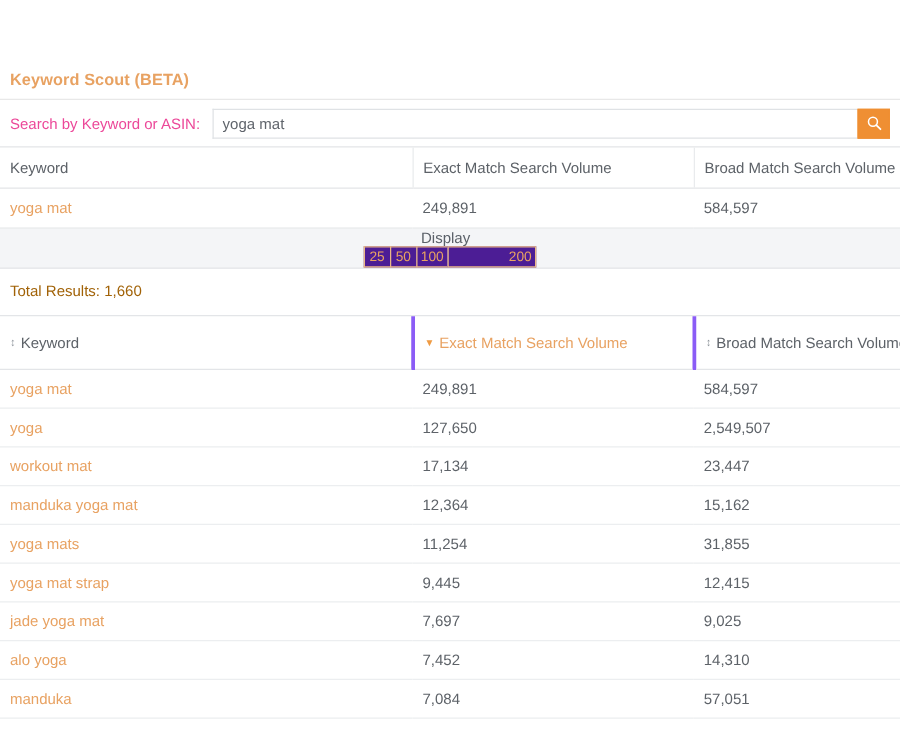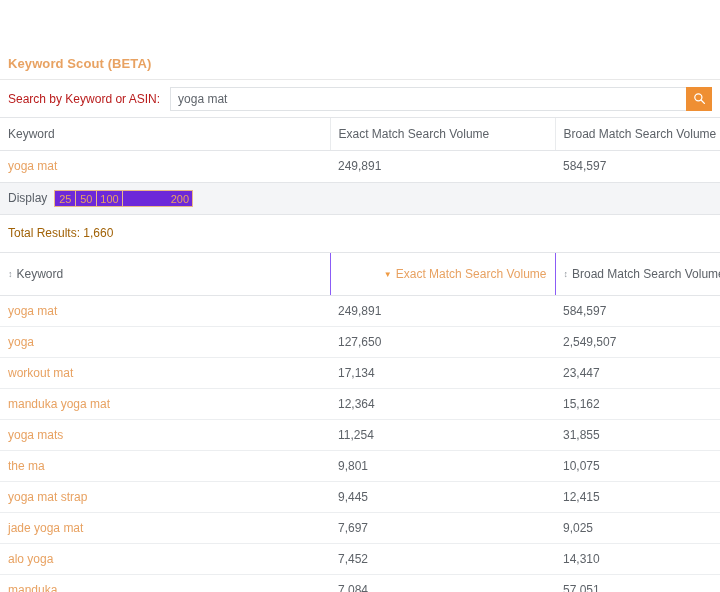--- a/index.html
+++ b/index.html
@@ -38,21 +38,21 @@
   .search-row {
     height: 38px;
     display: flex;
     align-items: center;
     padding: 0 8px;
     box-sizing: border-box;
     border-bottom: 1px solid #e3e5e8;
   }
   .search-label {
     font-size: 12px;
-    color: #b91c1c;
+    color: #ec4899;
     white-space: nowrap;
     margin-right: 10px;
   }
   .search-field-wrap {
     flex: 1;
     display: flex;
     align-items: stretch;
     height: 24px;
   }
   .search-input {
@@ -119,35 +119,36 @@
 
   
   .display-bar {
     height: 32px;
     background: #f4f5f7;
     border-bottom: 1px solid #e3e5e8;
     display: flex;
     align-items: center;
     padding: 0 8px;
     box-sizing: border-box;
+    flex-direction: column;
   }
   .display-label {
     font-size: 12px;
     color: #5a6068;
     margin-right: 7px;
   }
   .btn-group { display: flex; }
   .page-size-btn {
     min-width: 21px;
     height: 17px;
     line-height: 16px;
     text-align: center;
     font-size: 11px;
     color: #e8a262;
-    background: #6d28d9;
+    background: #4c1d95;
     border: 1px solid #eab887;
     border-right: none;
     padding: 0 3px;
     cursor: pointer;
     box-sizing: border-box;
   }
   .page-size-btn:last-child { border-right: 1px solid #eab887; padding-left: 48px; }
 
   
   .total-results {
@@ -162,21 +163,21 @@
   }
 
   
   .results-head th {
     height: 43px;
     font-size: 12px;
     color: #5d6268;
     border-bottom: 1px solid #e3e5e8;
     cursor: pointer;
   }
-  .results-head th + th { border-left: 1px solid #8b5cf6; text-align: right; }
+  .results-head th + th { border-left: 3px solid #8b5cf6; }
   .results-head th.active { color: #e8a262; }
   .sort-ic {
     display: inline-block;
     margin-right: 4px;
     font-size: 9px;
     line-height: 1;
     color: #8e949b;
     vertical-align: 1px;
   }
   .results-head th.active .sort-ic { color: #ef9b44; font-size: 8px; }
@@ -283,25 +284,20 @@
         <td><span class="kw-link">manduka yoga mat</span></td>
         <td>12,364</td>
         <td>15,162</td>
       </tr>
       <tr>
         <td><span class="kw-link">yoga mats</span></td>
         <td>11,254</td>
         <td>31,855</td>
       </tr>
       <tr>
-        <td><span class="kw-link">the ma</span></td>
-        <td>9,801</td>
-        <td>10,075</td>
-      </tr>
-      <tr>
         <td><span class="kw-link">yoga mat strap</span></td>
         <td>9,445</td>
         <td>12,415</td>
       </tr>
       <tr>
         <td><span class="kw-link">jade yoga mat</span></td>
         <td>7,697</td>
         <td>9,025</td>
       </tr>
       <tr>

